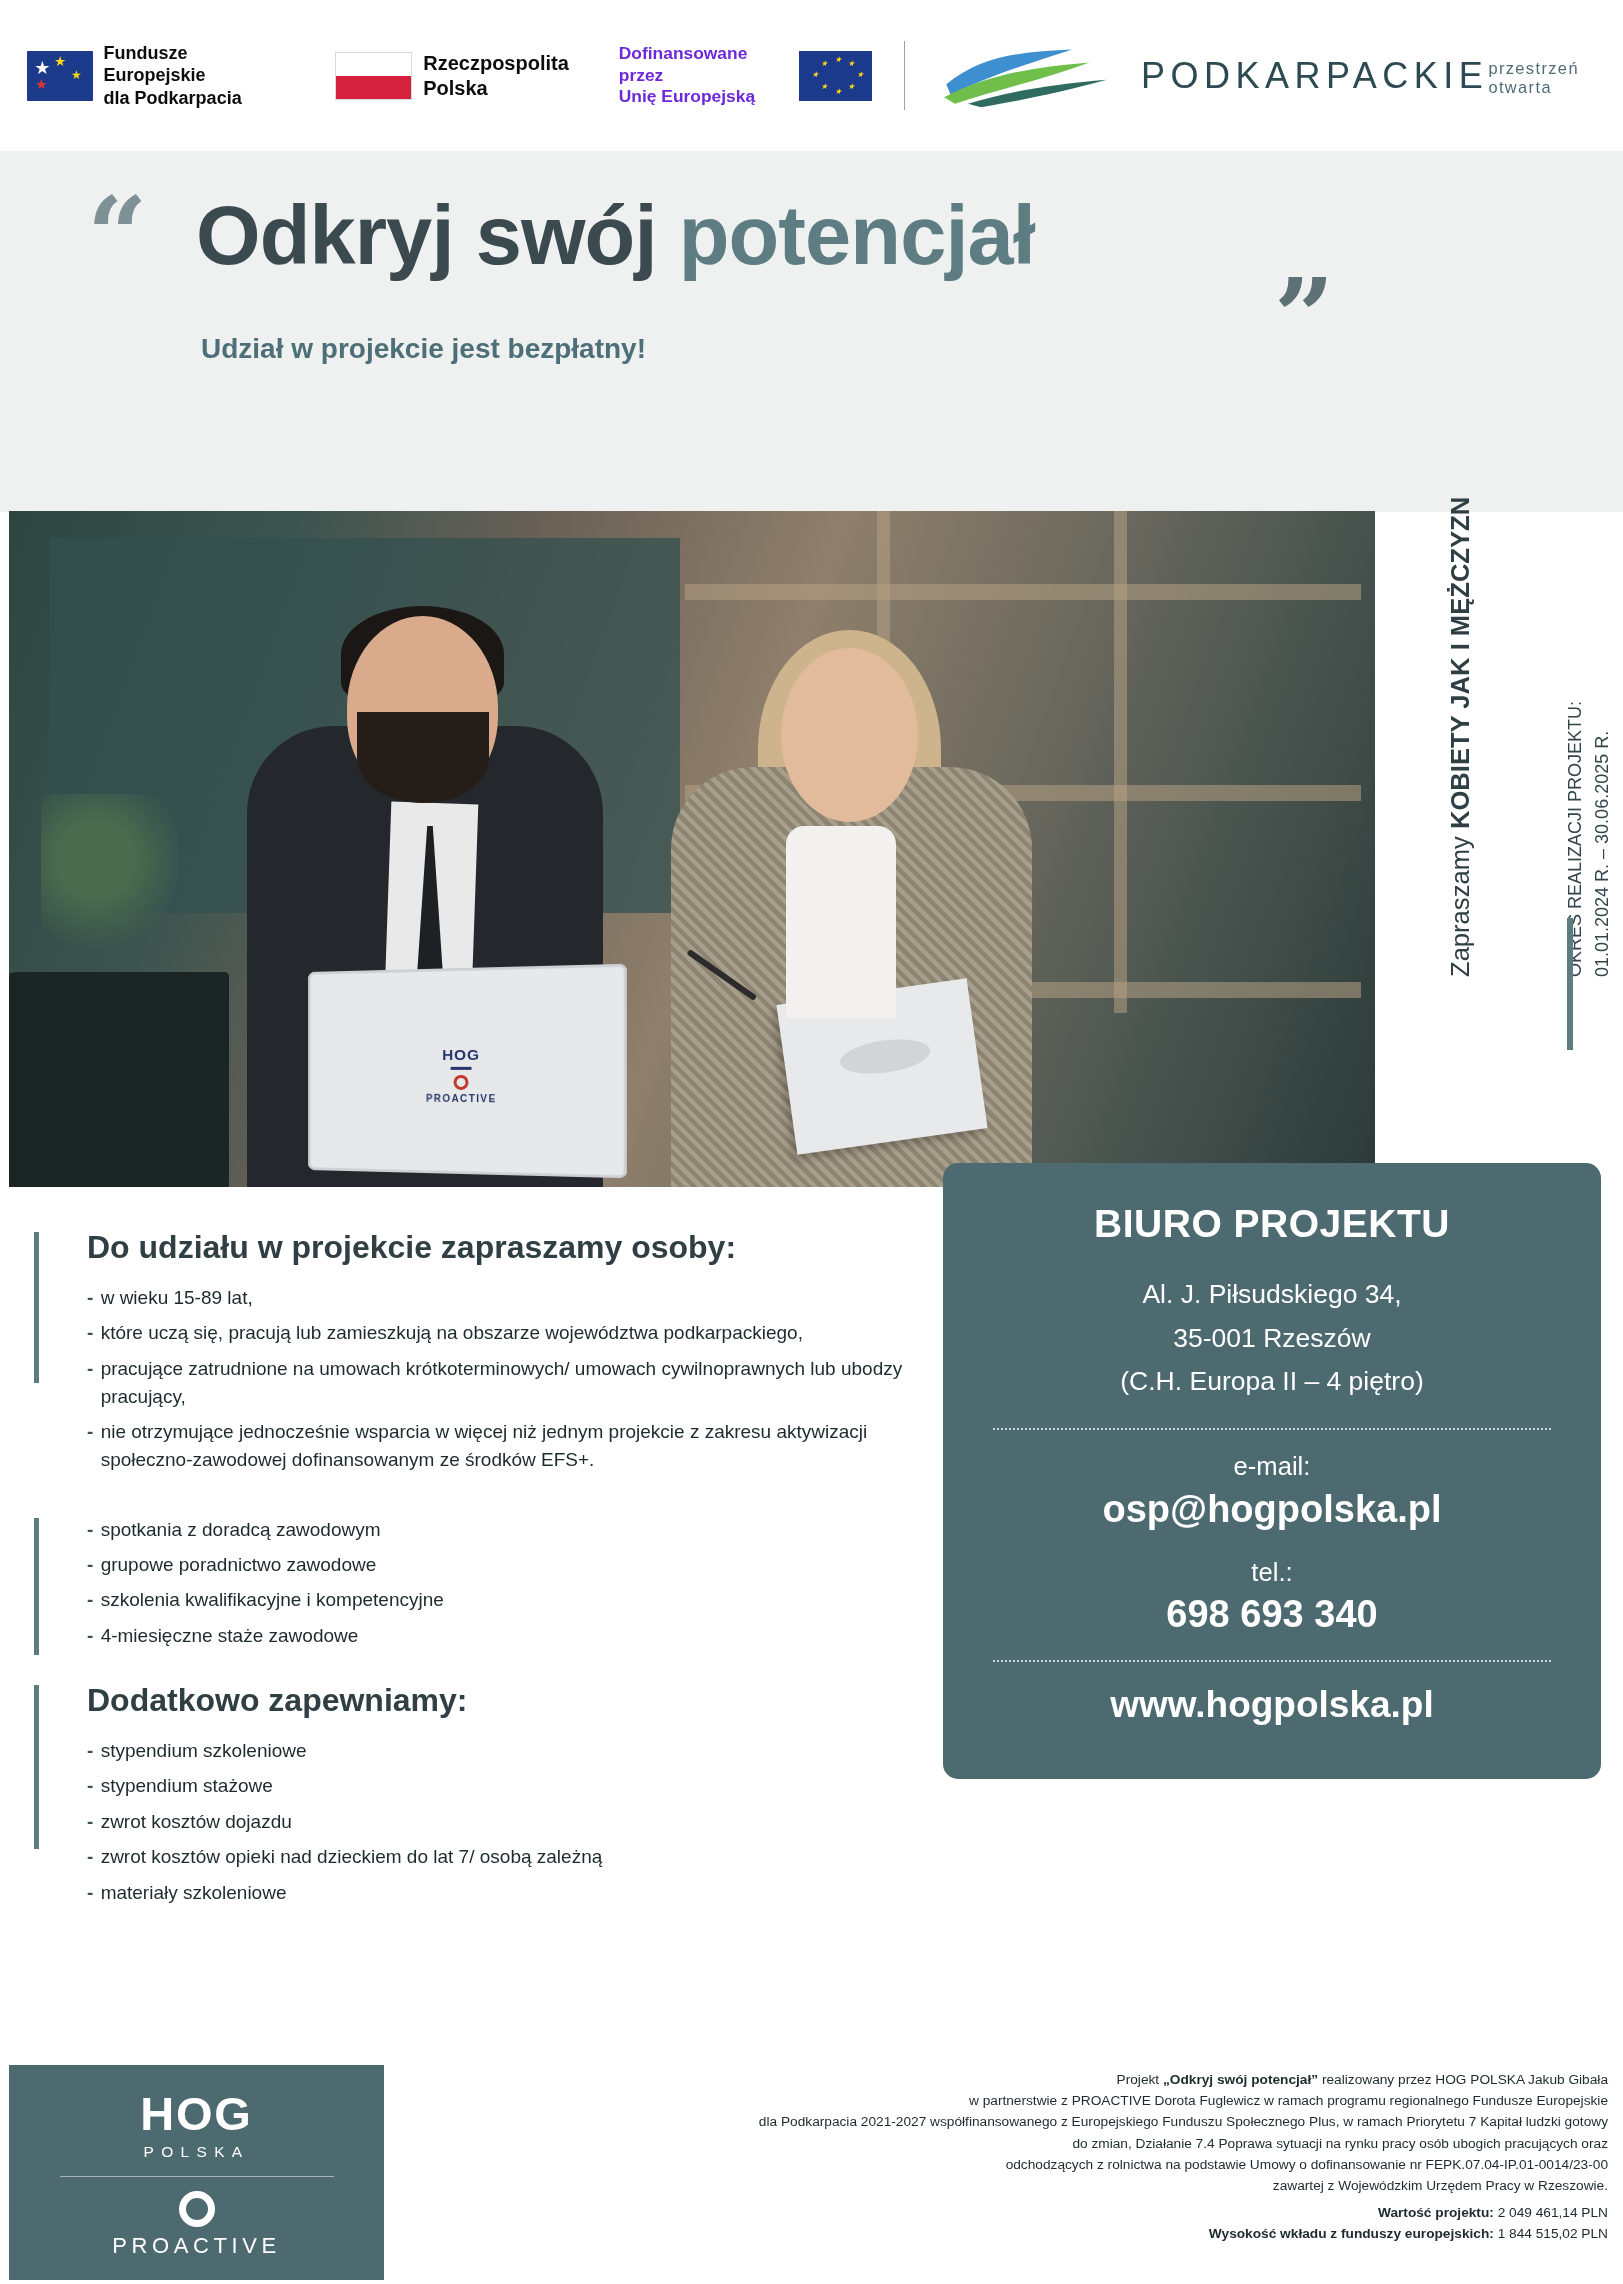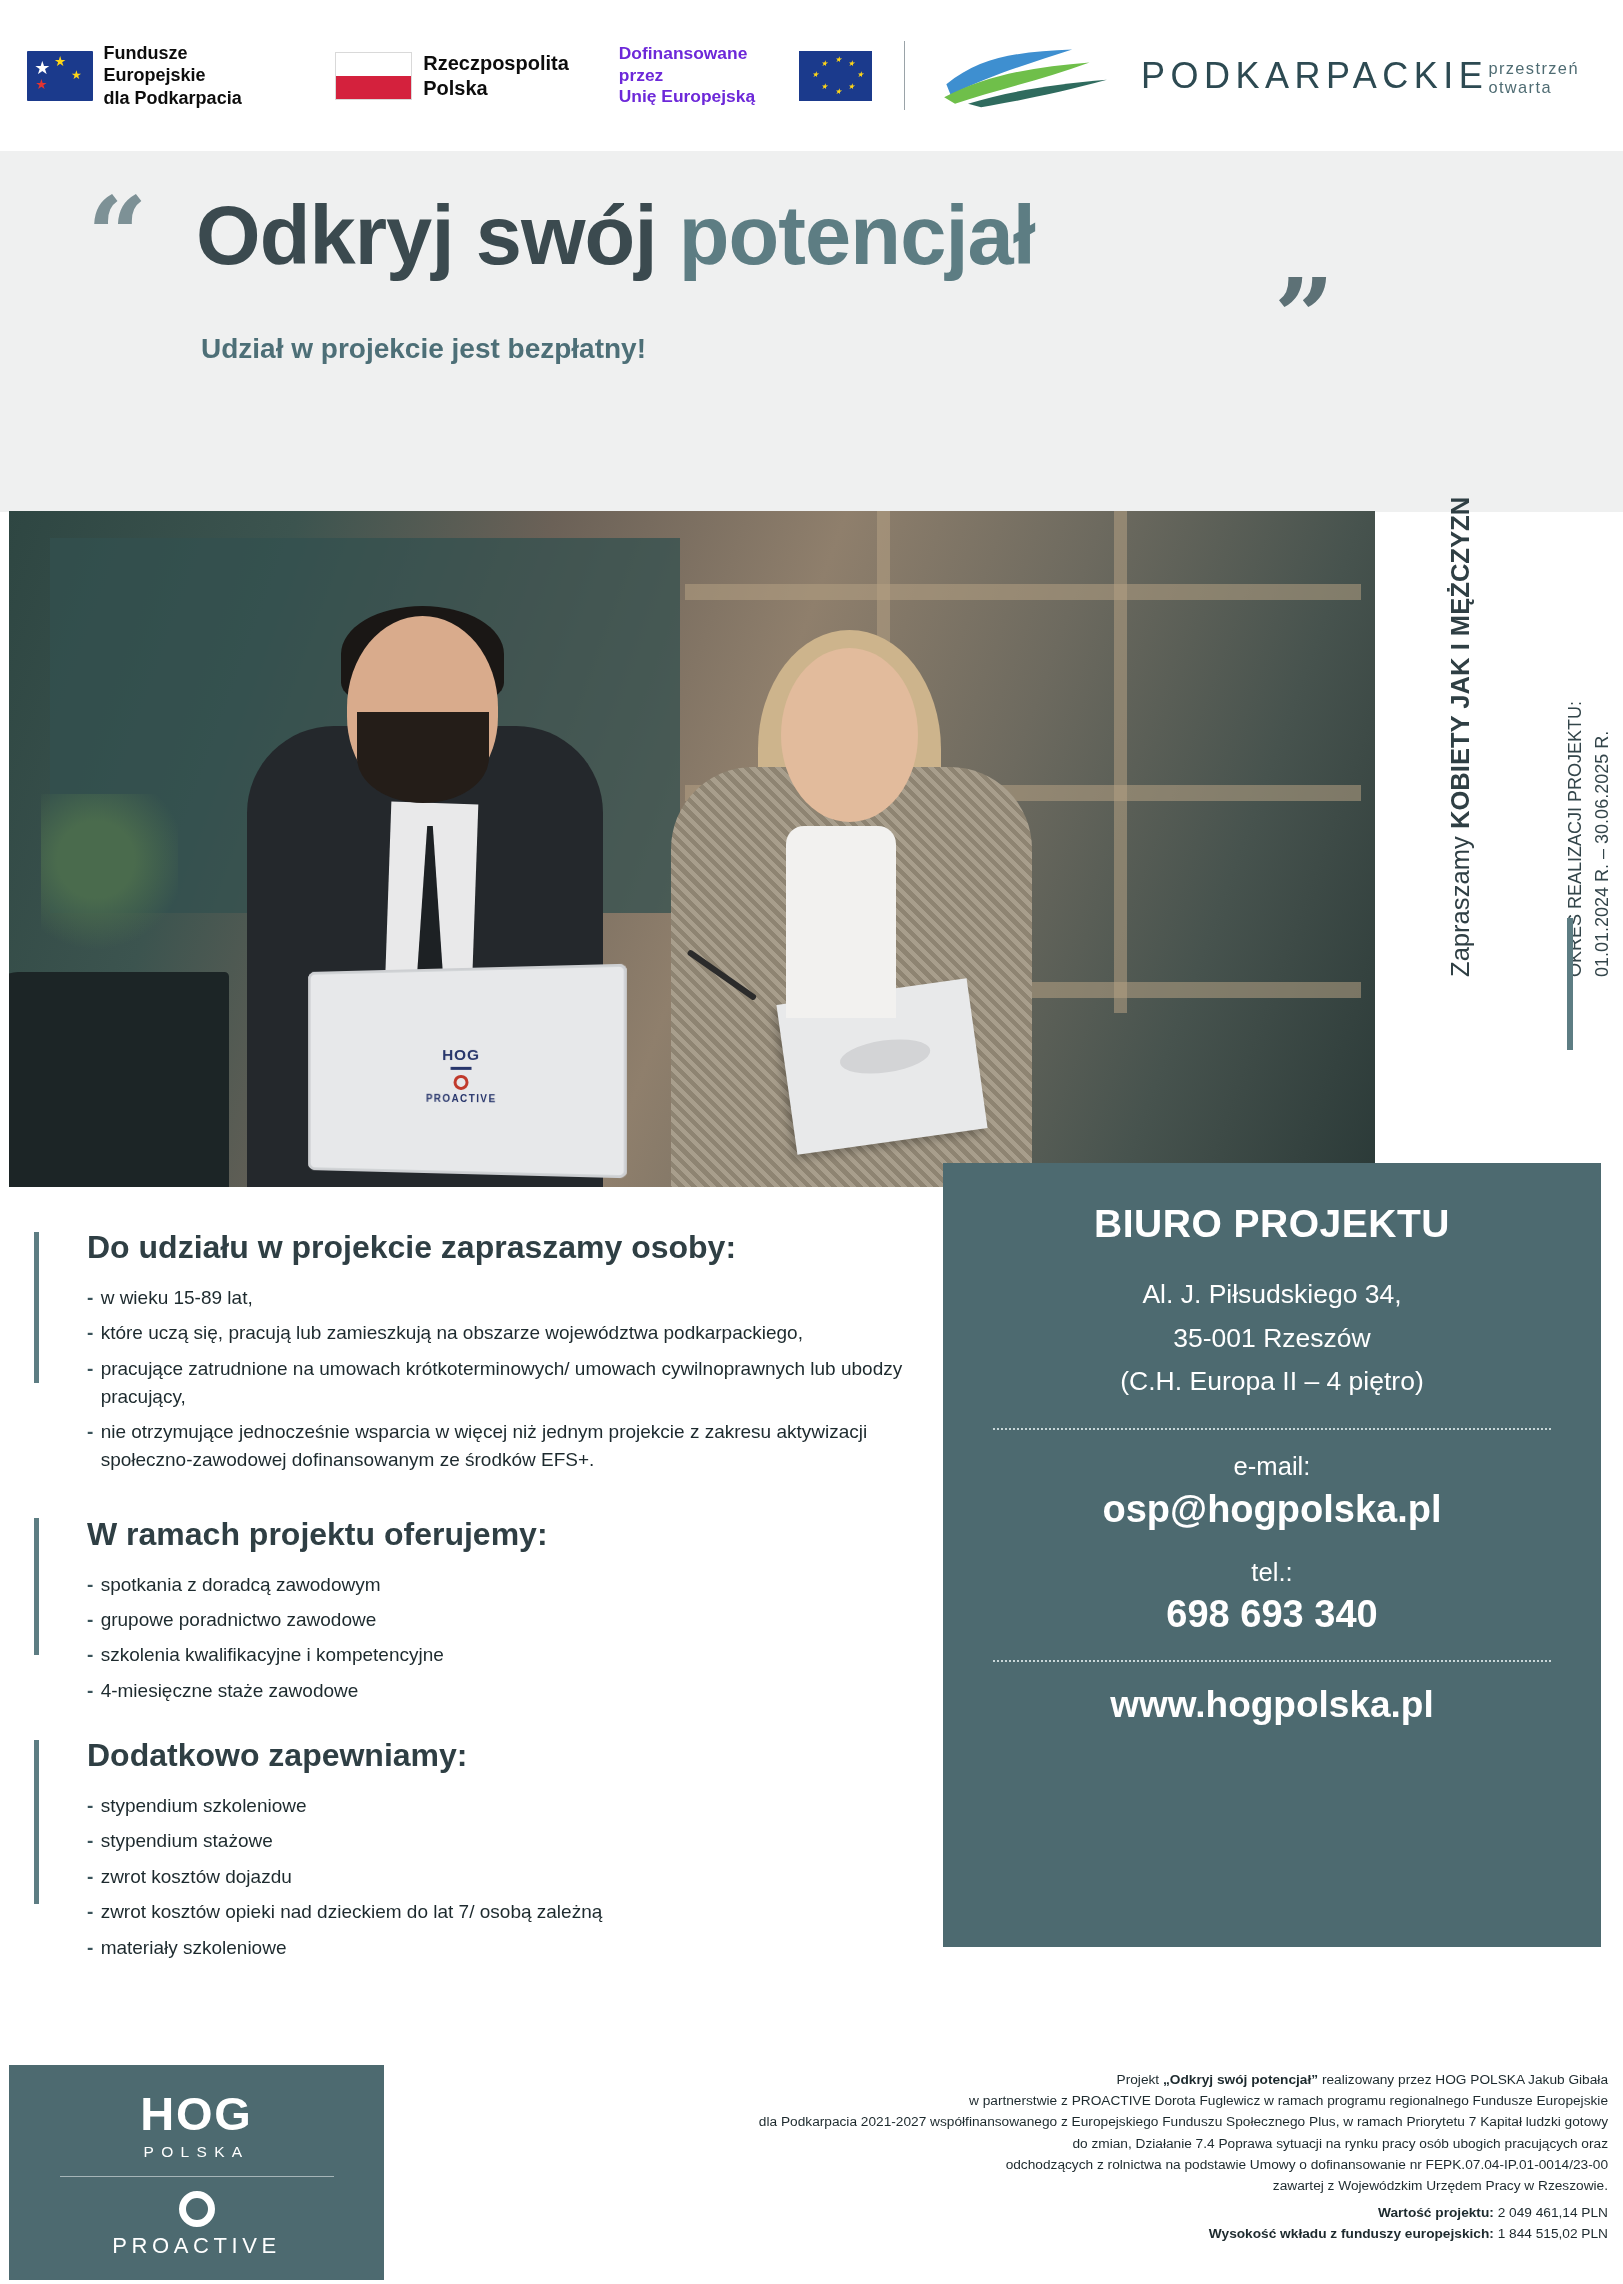--- a/index.html
+++ b/index.html
@@ -252,24 +252,25 @@
   .bullet {
     font-size: 19px; color: #1d2a2e; line-height: 1.48; margin-bottom: 7.3px;
     display: flex; gap: 7.3px;
   }
   .bullet .dash { color: #39525a; font-weight: bold; flex: 0 0 auto; }
   .bullet .txt { display: block; }
 
   
   .contact {
     position: absolute; left: 943px; top: 1163px;
-    width: 658px; height: 784px;
+    width: 658px; height: 616px;
     background: #4d6a70; color: #ffffff;
     padding: 39px 32px 0;
     text-align: center;
+    border-radius: 15px;
   }
   .contact h2 { font-size: 39px; font-weight: bold; letter-spacing: 0.5px; }
   .contact .addr { font-size: 26.5px; line-height: 1.65; margin-top: 27px; font-weight: normal;}
   .dotted {
     border-bottom: 2.7px dotted #c8d6d8; margin: 24px 18px 22px; height: 0;
   }
   .contact .lbl { font-size: 25.6px; margin-bottom: 6.4px; }
   .contact .big { font-size: 38px; font-weight: bold; }
   .contact .www { font-size: 37px; font-weight: bold; margin-top: 4.6px; }
 
@@ -430,21 +431,20 @@
           <span class="txt">pracujące zatrudnione na umowach krótkoterminowych/ umowach cywilnoprawnych lub ubodzy pracujący,</span>
         </div>
       <div class="bullet">
           <span class="dash">-</span>
           <span class="txt">nie otrzymujące jednocześnie wsparcia w więcej niż jednym projekcie z zakresu aktywizacji społeczno-zawodowej dofinansowanym ze środków EFS+.</span>
         </div>
     </div>
 
     <div class="sec" style="margin-top:41px">
       <div class="sec-bar" style="height:137px"></div>
-      <div class="sec-title">W ramach projektu oferujemy:</div>
       <div class="bullet">
           <span class="dash">-</span>
           <span class="txt">spotkania z doradcą zawodowym</span>
         </div>
       <div class="bullet">
           <span class="dash">-</span>
           <span class="txt">grupowe poradnictwo zawodowe</span>
         </div>
       <div class="bullet">
           <span class="dash">-</span>

